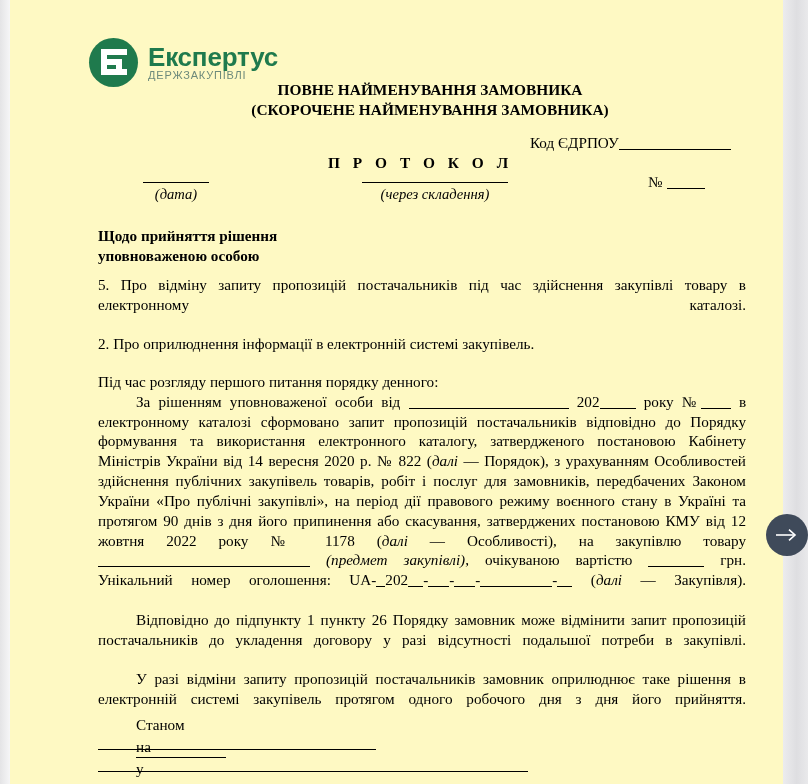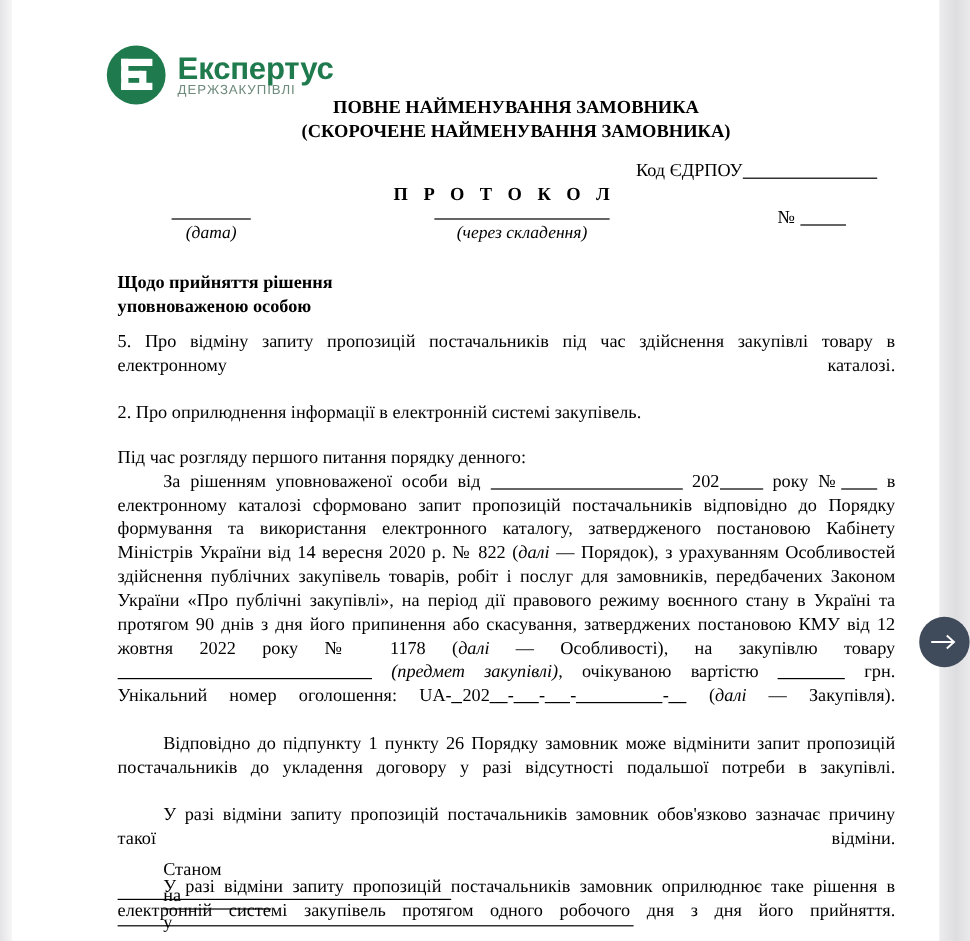--- a/index.html
+++ b/index.html
@@ -13,21 +13,21 @@
     overflow: hidden;
     font-family: "Liberation Serif", serif;
     position: relative;
   }
   #page {
     position: absolute;
     left: 10px;
     top: 0;
     width: 773px;
     height: 784px;
-    background: #ffffff;
+    background: #fef9c3;
     overflow: hidden;
   }
   .edge-left {
     position: absolute;
     left: 0; top: 0;
     width: 10px; height: 784px;
     background: linear-gradient(to right, #e4e4e6, #f6f6f7);
   }
   .edge-right {
     position: absolute;
@@ -265,21 +265,20 @@
     <div class="item j">5. Про відміну запиту пропозицій постачальників під час здійснення закупівлі товару в електронному каталозі.</div>
     <div class="item">2. Про оприлюднення інформації в електронній системі закупівель.</div>
   </div>
 
   <div class="body">
     <p>Під час розгляду першого питання порядку денного:</p>
 
     <p class="ind lastjust"><span>За рішенням уповноваженої особи від</span> <span class="u u-w160"></span> <span>202</span><span class="u u-w36"></span> <span>року №</span><span class="u u-w30"></span> <span>в електронному каталозі сформовано запит пропозицій постачальників відповідно до Порядку формування та використання електронного каталогу, затвердженого постановою Кабінету Міністрів України від 14 вересня 2020 р. № 822 (</span><span class="it">далі</span><span> — Порядок), з урахуванням Особливостей здійснення публічних закупівель товарів, робіт і послуг для замовників, передбачених Законом України «Про публічні закупівлі», на період дії правового режиму воєнного стану в Україні та протягом 90 днів з дня його припинення або скасування, затверджених постановою КМУ від 12 жовтня 2022 року № 1178 (</span><span class="it">далі</span><span> — Особливості), на закупівлю товару</span> <span class="u u-w210"></span> <span class="it">(предмет закупівлі)</span><span>, очікуваною вартістю</span> <span class="u u-w56"></span> <span>грн. Унікальний номер оголошення: UA-</span><span class="u u-w8"></span><span>202</span><span class="u u-w14"></span>-<span class="u u-w20"></span>-<span class="u u-w20"></span>-<span class="u u-w70"></span>-<span class="u u-w14"></span> <span>(</span><span class="it">далі</span><span> — Закупівля).</span></p>
 
     <p class="ind lastjust">Відповідно до підпункту 1 пункту 26 Порядку замовник може відмінити запит пропозицій постачальників до укладення договору у разі відсутності подальшої потреби в закупівлі.</p>
-    <p class="ind lastjust">У разі відміни запиту пропозицій постачальників замовник обов'язково зазначає причину такої відміни.</p>
     <p class="ind lastjust">У разі відміни запиту пропозицій постачальників замовник оприлюднює таке рішення в електронній системі закупівель протягом одного робочого дня з дня його прийняття.</p>
   </div>
 
   <div class="tail">
     <div class="row spread pad">
       <span>Станом</span>
       <span>на</span>
       <span class="u u-w88"></span>
       <span>у</span>
       <span>замовника</span>

